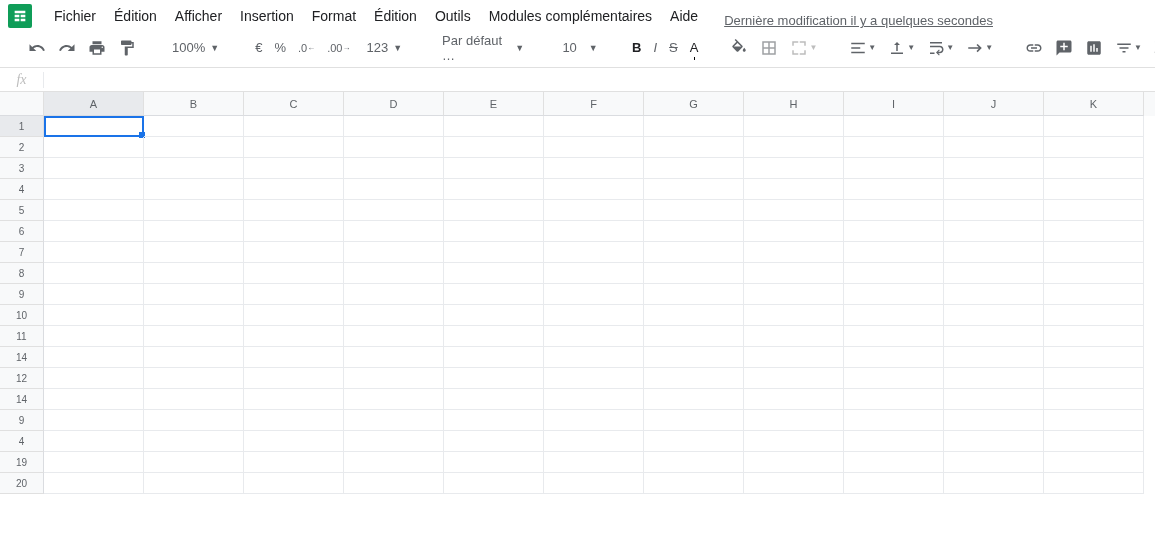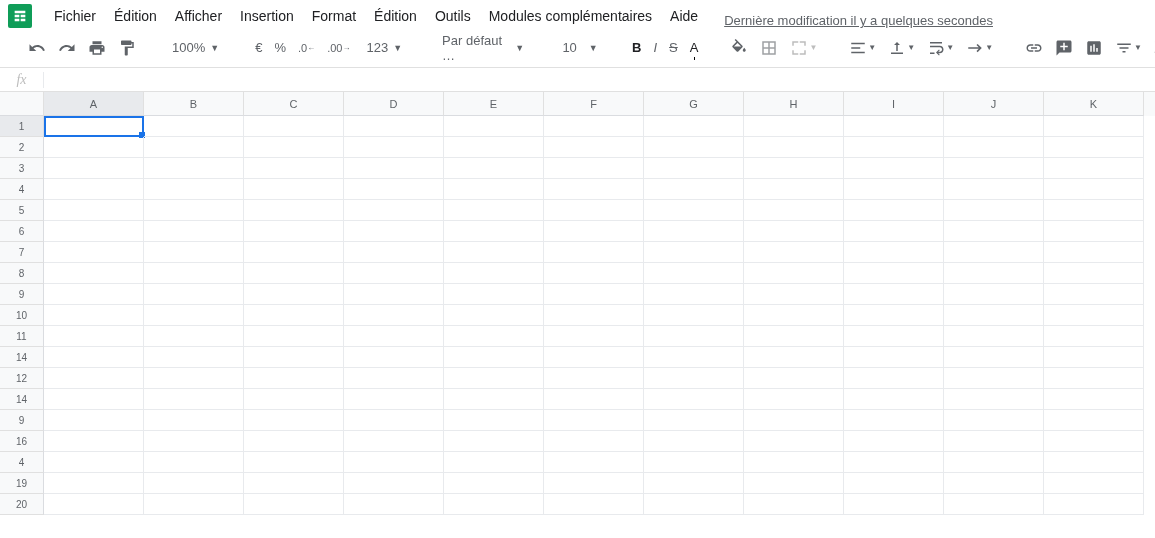--- a/index.html
+++ b/index.html
@@ -414,34 +414,20 @@
         <div class="cell"></div>
         <div class="cell"></div>
         <div class="cell"></div>
         <div class="cell"></div>
         <div class="cell"></div>
         <div class="cell"></div>
         <div class="cell"></div>
         <div class="cell"></div>
       </div>
       <div class="row">
-        <div class="row-header">16</div>
-        <div class="cell"></div>
-        <div class="cell"></div>
-        <div class="cell"></div>
-        <div class="cell"></div>
-        <div class="cell"></div>
-        <div class="cell"></div>
-        <div class="cell"></div>
-        <div class="cell"></div>
-        <div class="cell"></div>
-        <div class="cell"></div>
-        <div class="cell"></div>
-      </div>
-      <div class="row">
         <div class="row-header">4</div>
         <div class="cell"></div>
         <div class="cell"></div>
         <div class="cell"></div>
         <div class="cell"></div>
         <div class="cell"></div>
         <div class="cell"></div>
         <div class="cell"></div>
         <div class="cell"></div>
         <div class="cell"></div>

